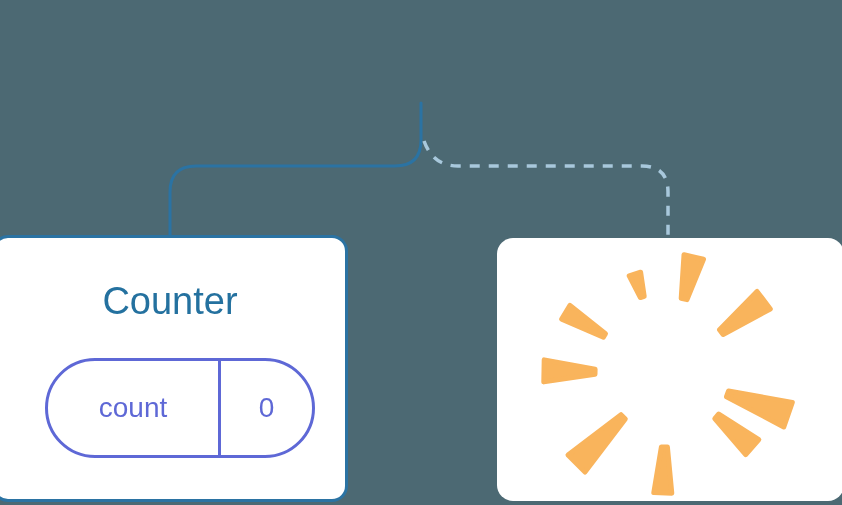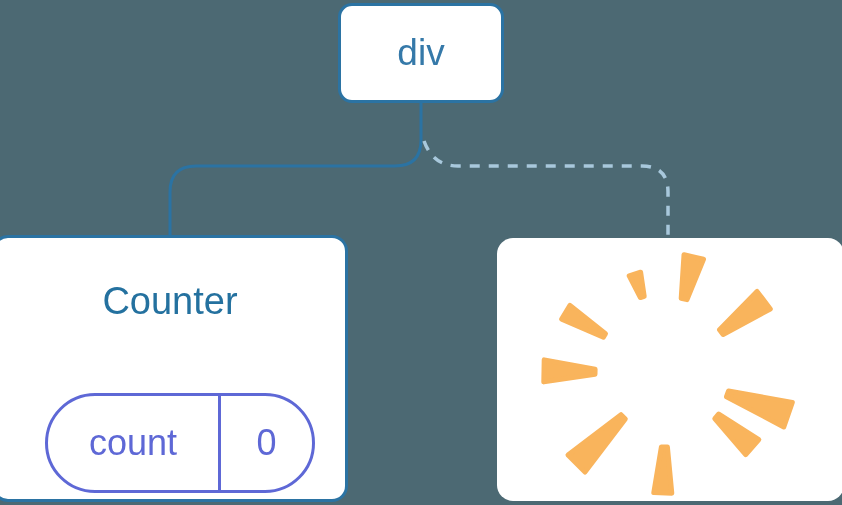--- a/index.html
+++ b/index.html
@@ -40,21 +40,21 @@
     border:3px solid var(--blue);
   }
   .counter .title{
     margin-top:42px;text-align:center;
     font-size:38px;color:var(--title-blue);
   }
   .pill{
     position:absolute;left:50px;top:120px;width:270px;height:100px;
     box-sizing:border-box;border:3px solid var(--purple);border-radius:50px;
     display:flex;align-items:stretch;overflow:hidden;
-    color:var(--purple);font-size:36px;margin-top:35px;
+    color:var(--purple);font-size:28px;
   }
   .pill .key{
     width:170px;border-right:3px solid var(--purple);
     display:flex;align-items:center;justify-content:center;
   }
   .pill .val{
     flex:1;display:flex;align-items:center;justify-content:center;
   }
   .card.removed{
     left:497px;top:238px;width:347px;height:263px;
@@ -65,23 +65,20 @@
 </head>
 <body>
 
 <div class="stage">
 
   <svg class="connectors" viewBox="0 0 842 505">
     <path class="solid" d="M421 103 V140 Q421 166 395 166 H196 Q170 166 170 192 V235"></path>
     <path class="dashed" d="M424 141 Q433 166 458 166 H642 Q668 166 668 192 V238"></path>
   </svg>
 
-  <div class="node-root">
-    <span>div</span>
-  </div>
 
   <div class="card counter">
     <div class="title">Counter</div>
     <div class="pill">
       <span class="key">count</span>
       <span class="val">0</span>
     </div>
   </div>
 
   <div class="card removed">

